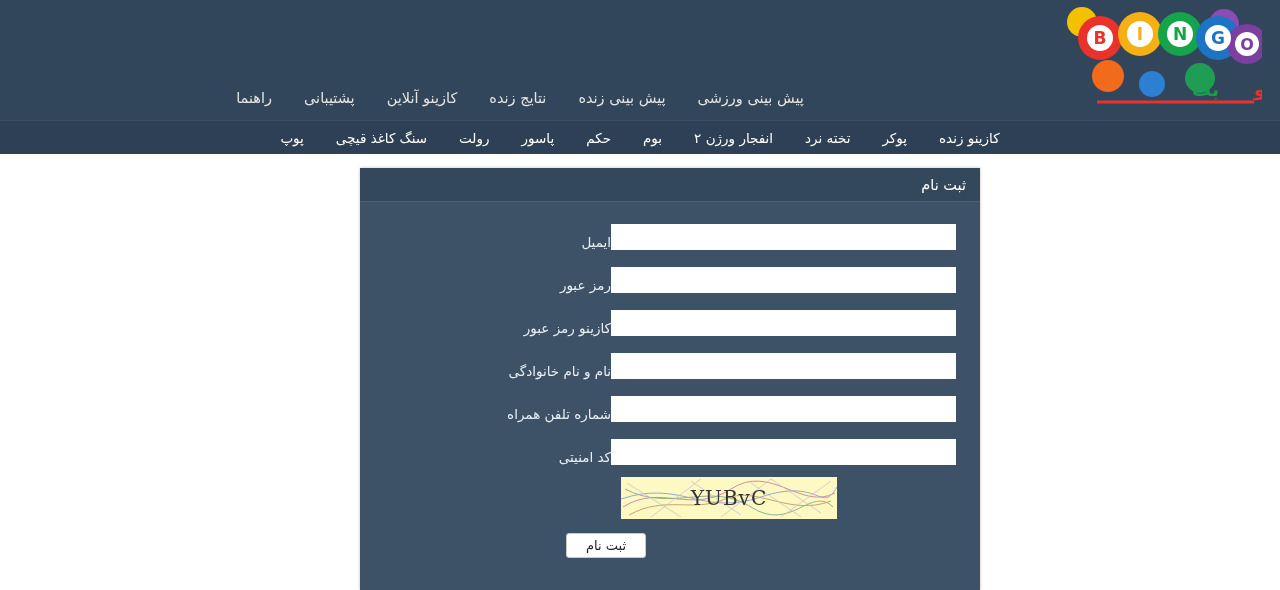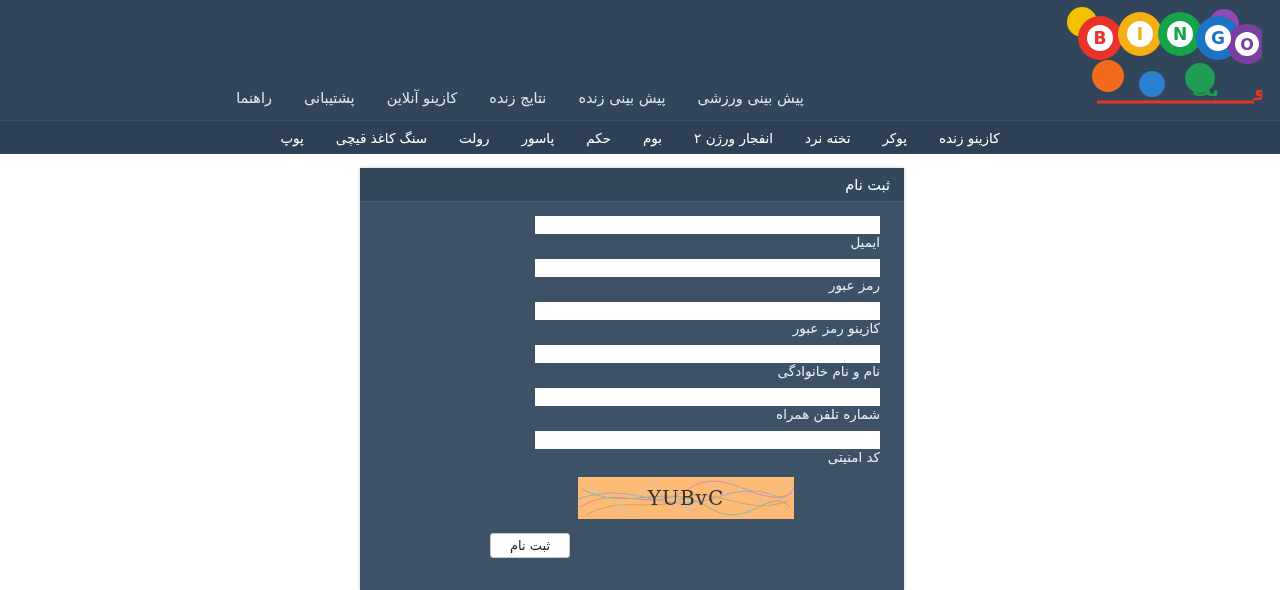--- a/index.html
+++ b/index.html
@@ -70,42 +70,42 @@
   .page-body {
     width: 100%;
     height: 436px;
     background: #ffffff;
     position: relative;
   }
   .form-card {
     position: absolute;
     top: 14px;
     left: 360px;
-    width: 544px;
+    width: 620px;
     min-height: 422px;
     background: #3d5266;
     box-shadow: 0 0 3px rgba(0,0,0,0.25);
   }
   .card-title {
     height: 34px;
     background: #34485c;
     color: #ffffff;
     font-size: 14.5px;
     line-height: 34px;
     padding: 0 14px;
     text-align: right;
     border-bottom: 1px solid #4a6076;
   }
   .card-body {
     padding: 14px 24px 20px 24px;
   }
   .form-row {
     display: flex;
-    flex-direction: column;
-    align-items: flex-start;
+    flex-direction: row;
+    align-items: flex-end;
     justify-content: flex-start;
     margin-bottom: 9px;
     height: 34px;
   }
   .form-label {
     width: 170px;
     color: #e9eef3;
     font-size: 13.5px;
     text-align: right;
     padding-left: 14px;
@@ -126,24 +126,24 @@
     display: flex;
     flex-direction: row;
     justify-content: flex-start;
     margin-top: 12px;
     margin-bottom: 14px;
     padding-left: 0;
   }
   .captcha-box {
     width: 216px;
     height: 42px;
-    background: #fdba74;
+    background: #fef9c3;
     position: relative;
     overflow: hidden;
-    margin-right: 86px;
+    margin-right: 119px;
   }
   .captcha-text {
     position: absolute;
     top: 0; left: 0; right: 0; bottom: 0;
     display: flex;
     align-items: center;
     justify-content: center;
     font-family: "DejaVu Serif", "Liberation Serif", serif;
     font-size: 20px;
     color: #333;

